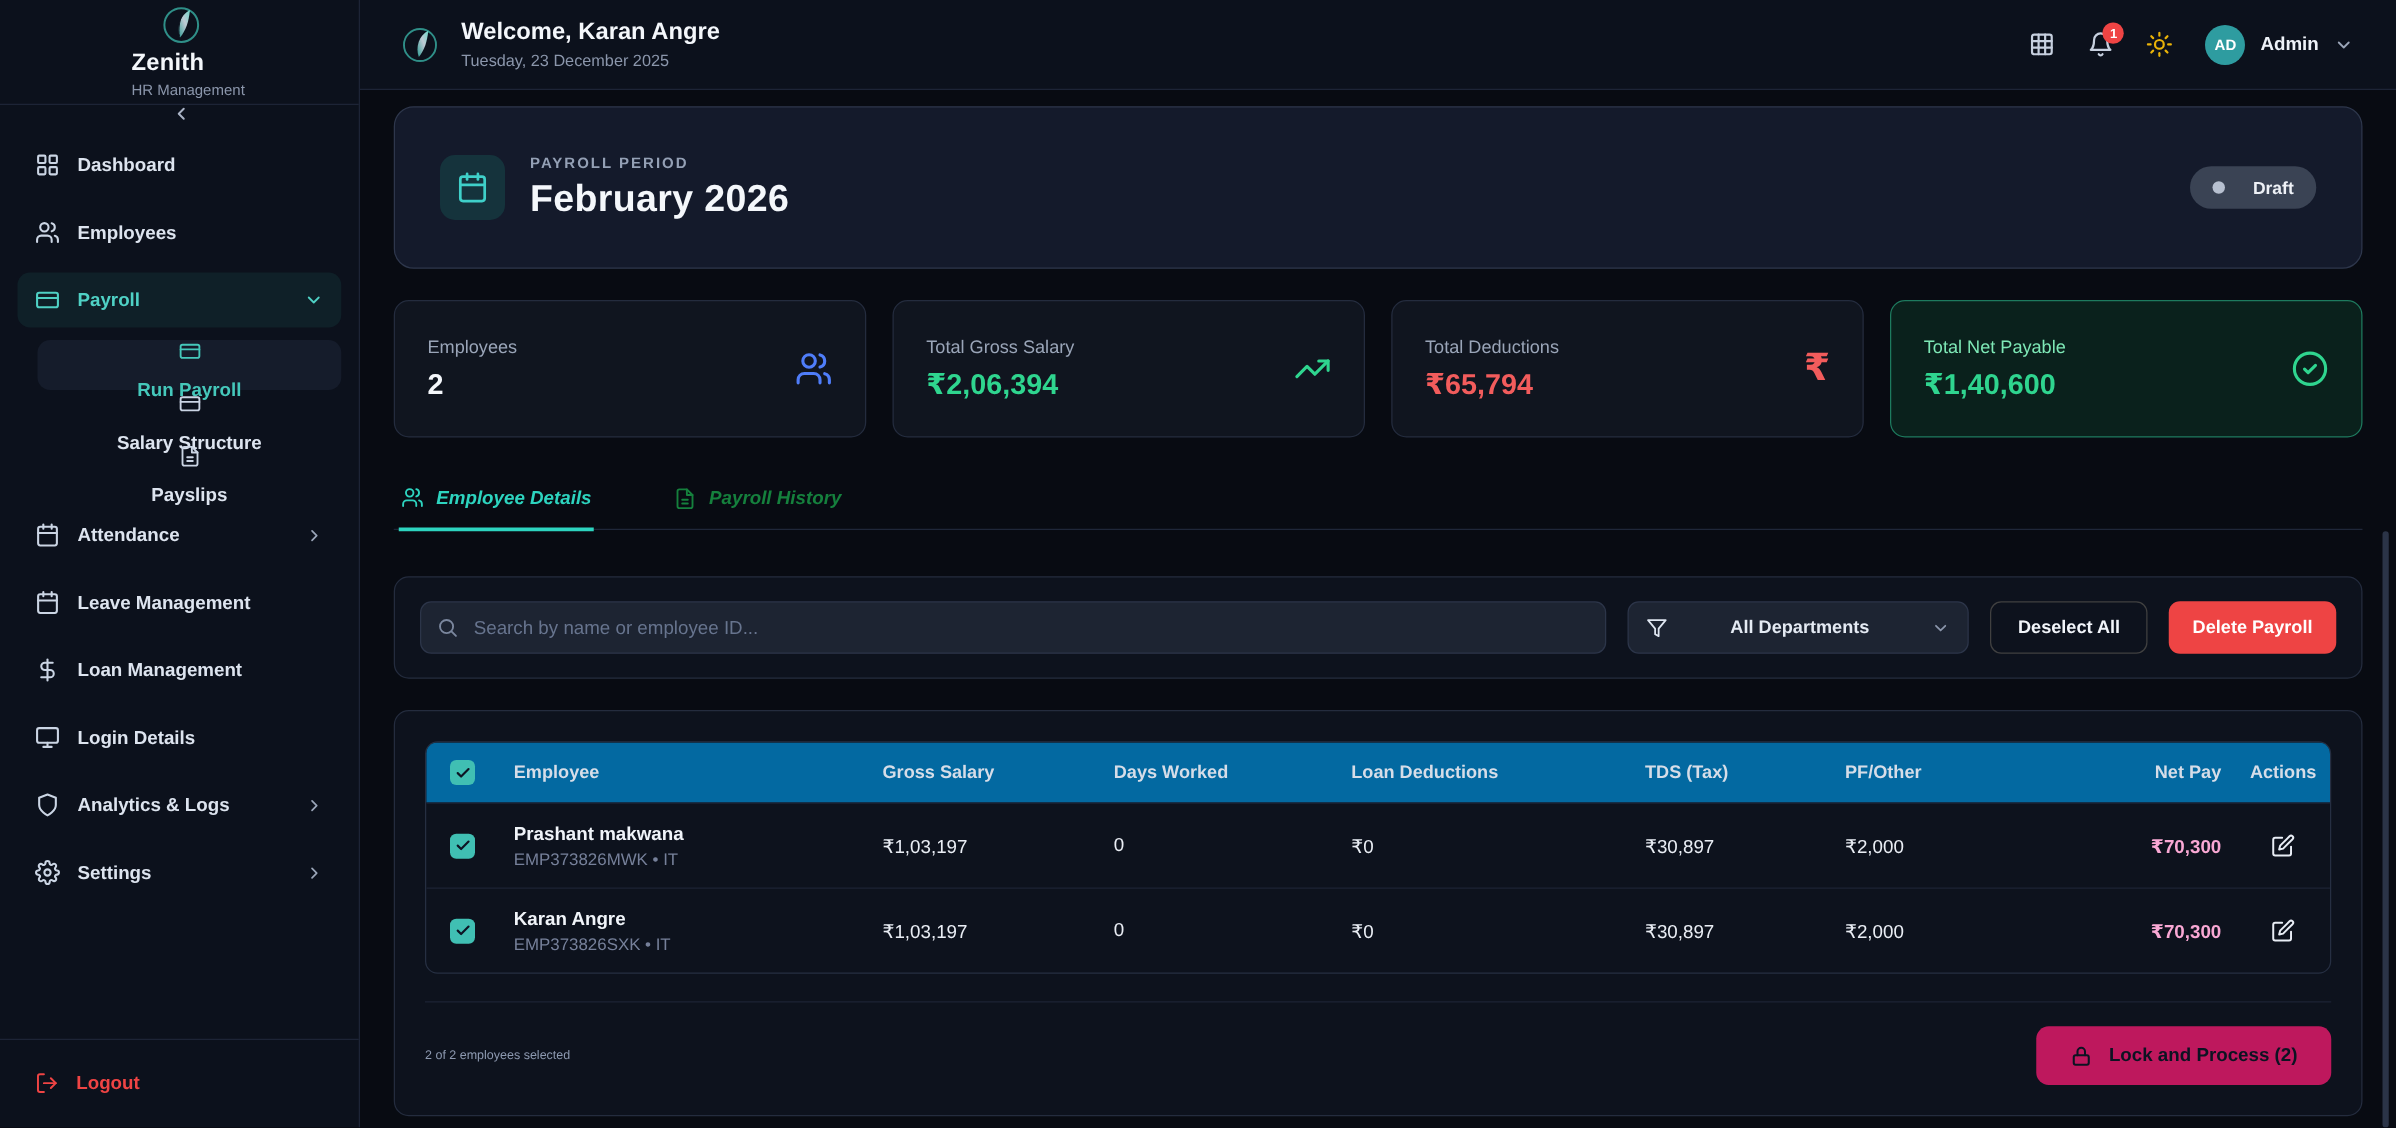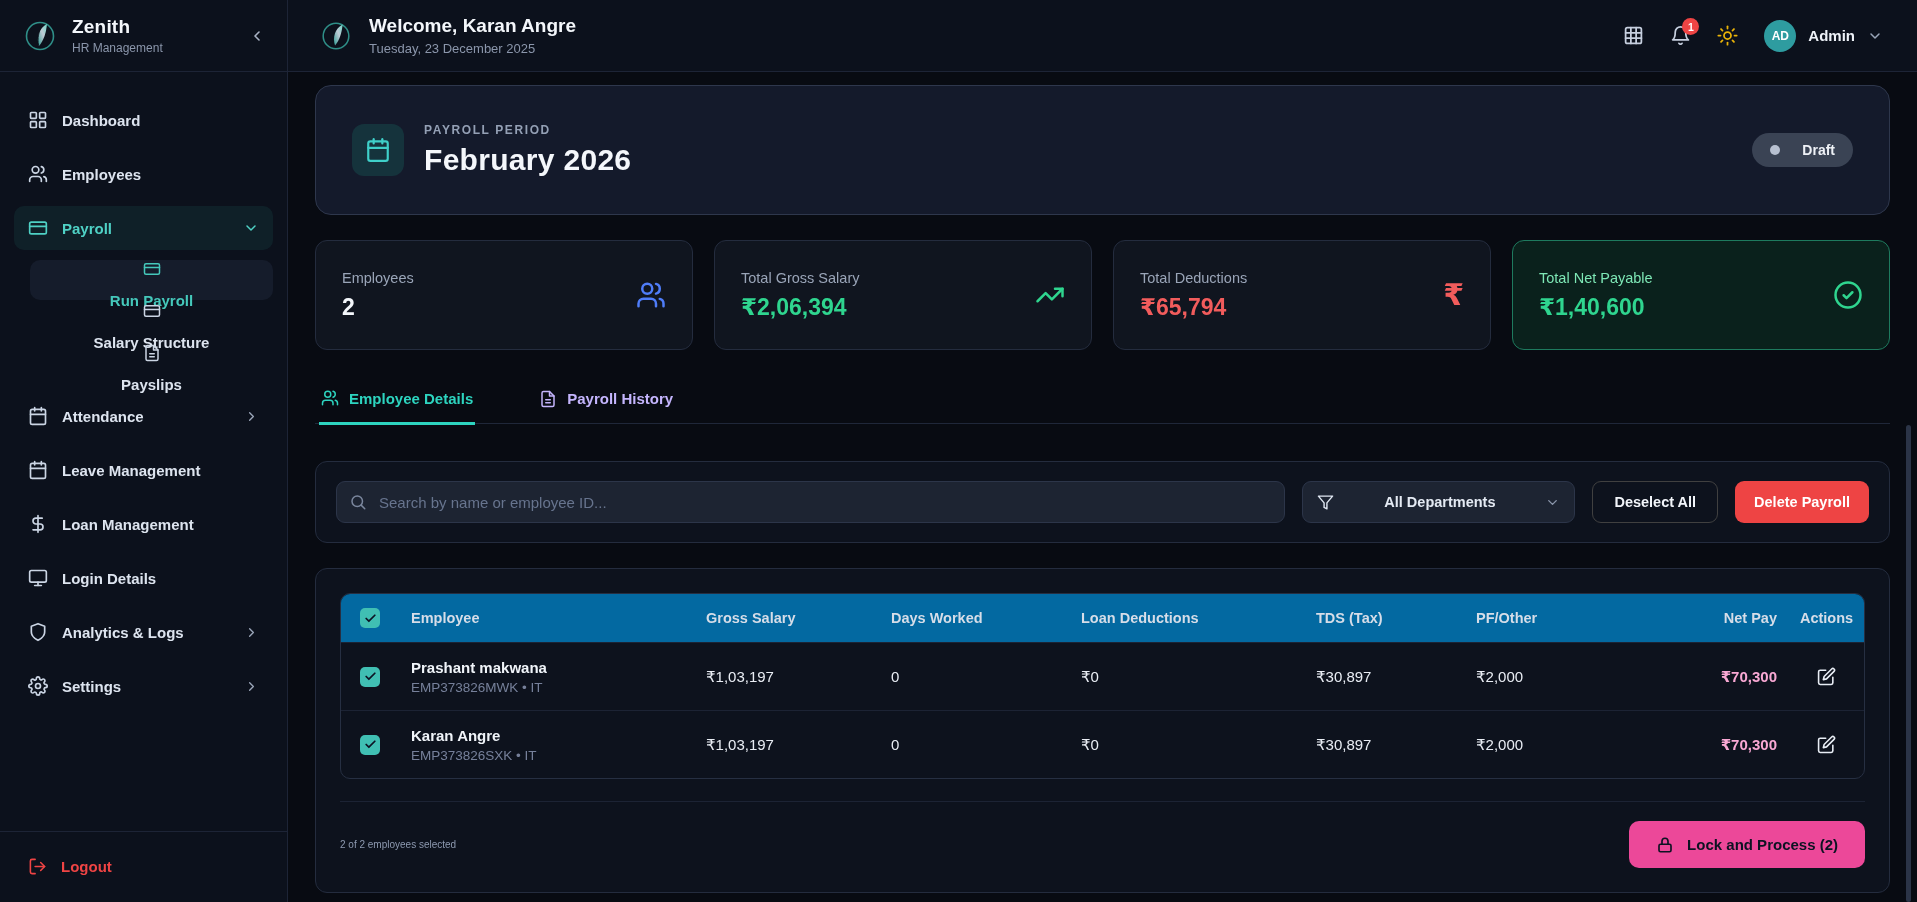--- a/index.html
+++ b/index.html
@@ -13,22 +13,22 @@
   svg { display:block; }
 
   
   .sidebar {
     width:288px; min-width:288px; height:902px;
     background:#0c111c;
     border-right:1px solid #1d2436;
     display:flex; flex-direction:column;
   }
   .logo-row {
-    height:72px; border-bottom:1px solid #1d2436;
-    display:flex; align-items:center; padding:0 18px 0 20px;
+    height:84px; border-bottom:1px solid #1d2436;
+    display:flex; align-items:center; padding:0 18px 0 20px;flex-direction:column;
   }
   .logo-circle {
     width:40px; height:40px; border-radius:50%;
     display:flex; align-items:center; justify-content:center;
     flex:0 0 auto;
   }
   .logo-texts { margin-left:12px; flex:1; }
   .logo-title { font-size:19px; font-weight:700; color:#f4f7fb; letter-spacing:.2px; }
   .logo-sub { font-size:12px; color:#8b96ab; margin-top:3px; }
   .collapse-btn { color:#aab3c5; font-size:18px; cursor:pointer; padding:4px; }
@@ -121,23 +121,23 @@
   .stat-card.net { background:#0a211c; border-color:#1e7a5e; }
   .stat-card.net .stat-label { color:#7ee8b6; }
   .v-green { color:#2fd58f !important; }
   .v-red   { color:#f25c5c !important; }
   .icon-blue  { color:#4f7df9; }
   .icon-green { color:#2fd58f; }
   .icon-red   { color:#f25c5c; font-size:30px; font-weight:700; line-height:1; }
 
   
   .tabs-row { display:flex; gap:62px; margin-top:33px; border-bottom:1px solid #1f2739; padding:0 4px; }
-  .tab { display:flex; align-items:center; gap:10px; padding:6px 2px 15px 2px; font-size:15px; font-weight:600; cursor:pointer; }
+  .tab { display:flex; align-items:center; gap:10px; padding:6px 2px 15px 2px; font-size:15px; font-weight:600; cursor:pointer;font-style:italic; }
   .tab.active { color:#2dd4bf; border-bottom:3px solid #2dd4bf; margin-bottom:-2px; }
-  .tab.inactive { color:#c4b5fd; }
+  .tab.inactive { color:#15803d; }
 
   
   .toolbar-card {
     margin-top:37px; background:#0d121d; border:1px solid #242c3e; border-radius:12px;
     padding:19px 20px; display:flex; gap:17px; align-items:center;
   }
   .search-box { flex:1; position:relative; }
   .search-box input {
     width:100%; height:42px; background:#1d2432; border:1px solid #2c3549; border-radius:9px;
     color:#dfe6f1; font-size:15px; padding:0 14px 0 42px; outline:none;
@@ -178,21 +178,21 @@
     display:flex; align-items:center; justify-content:center; cursor:pointer; color:#0d1424;
   }
   .edit-btn { color:#e8edf5; cursor:pointer; display:flex; justify-content:center; }
 
   .table-foot {
     margin-top:22px; border-top:1px solid #1c2334; padding-top:19px;
     display:flex; align-items:center; justify-content:space-between;
   }
   .sel-text { font-size:10px; color:#8d99b0; }
   .btn-lock {
-    background:#ec4899; color:#0c1322; border:none; border-radius:10px;
+    background:#be185d; color:#0c1322; border:none; border-radius:10px;
     height:47px; padding:0 27px; display:flex; align-items:center; gap:13px;
     font-size:15px; font-weight:700; cursor:pointer; font-family:inherit;
   }
 
   .scroll-thumb {
     position:absolute; right:6px; top:425px; width:5px; height:477px;
     background:#2b3447; border-radius:3px;
   }
 </style>
 </head>

